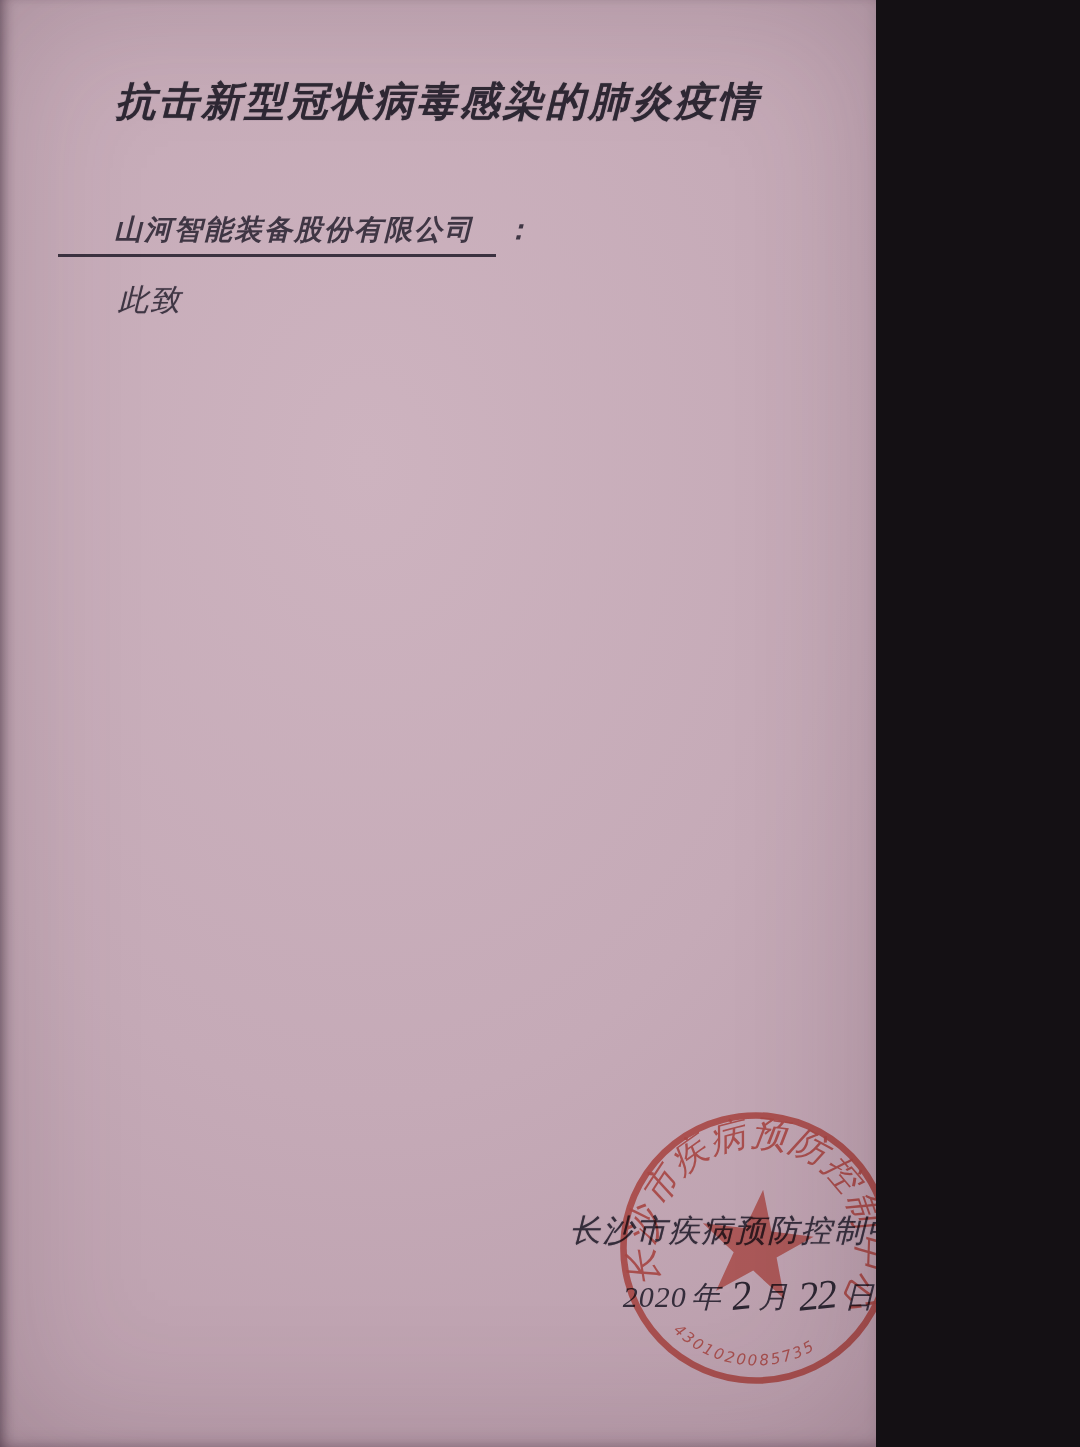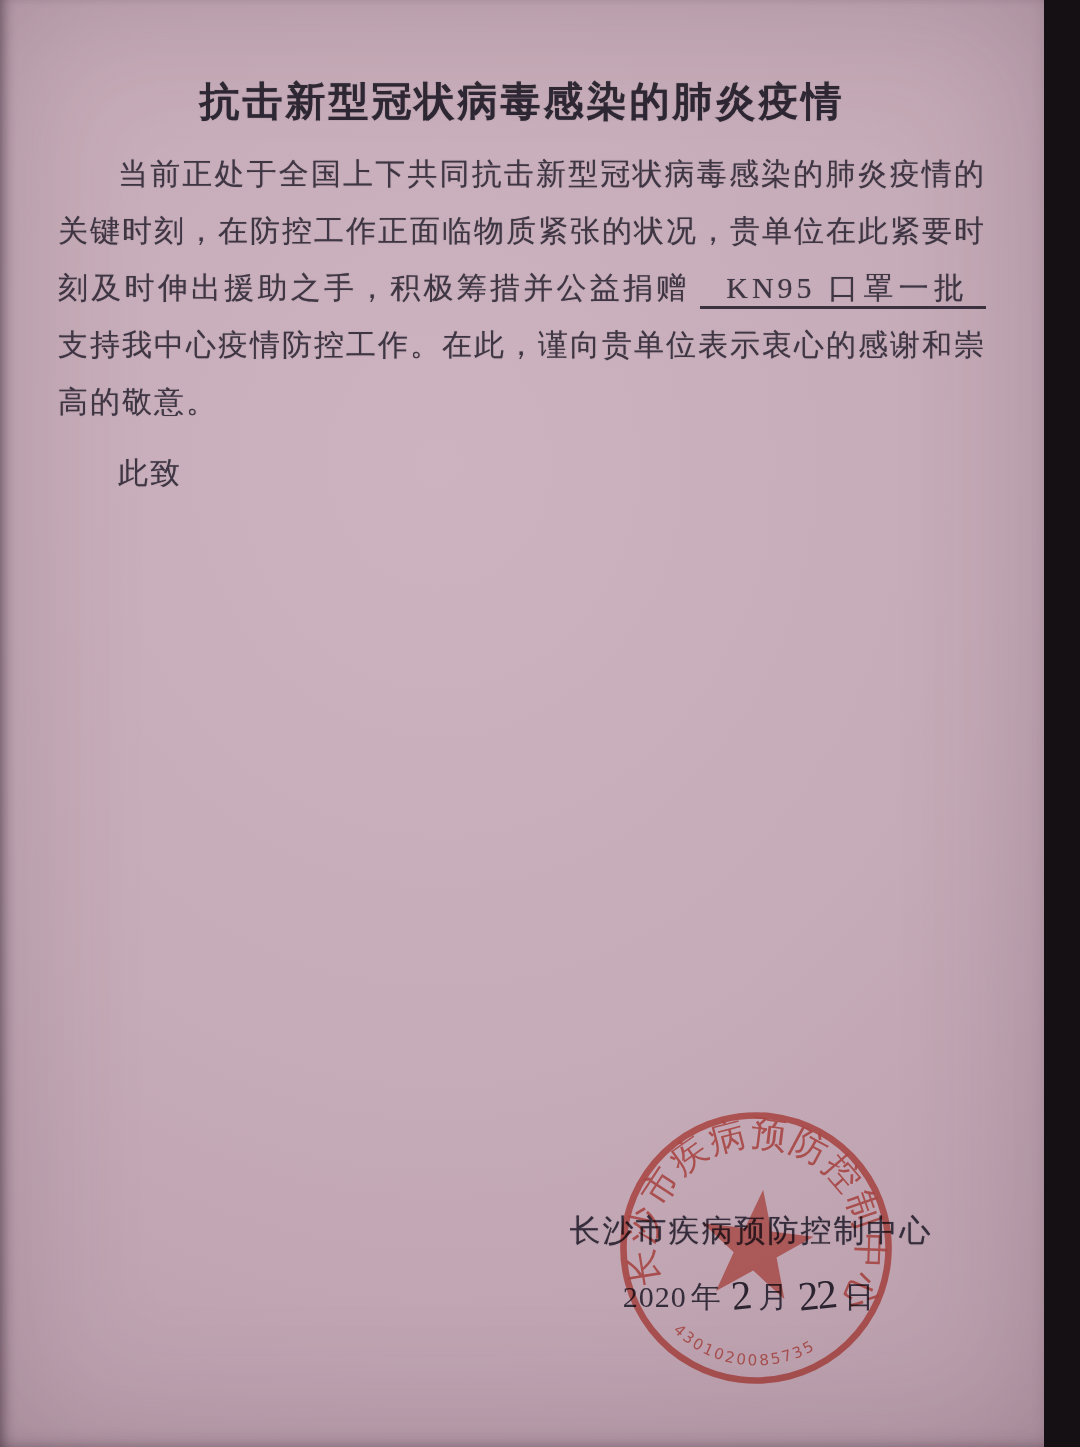--- a/index.html
+++ b/index.html
@@ -1,24 +1,25 @@
 <!DOCTYPE html>
 <html lang="zh"><head>
 <meta charset="utf-8">
 <style>
   html, body { margin: 0; padding: 0; background: #141014; }
   .page {
     position: relative;
-    width: 1044px;
+    width: 876px;
     height: 1447px;
     overflow: hidden;
     background:
       radial-gradient(ellipse 130% 105% at 42% 32%, #cdb3bf 0%, #c5aab7 42%, #bb9fad 72%, #b091a0 100%);
     font-family: "Liberation Serif", "DejaVu Serif", serif;
     color: #3f3644;
+    font-style: italic;
   }
   .page::after {
     content: "";
     position: absolute; inset: 0;
     pointer-events: none;
     box-shadow:
       inset 0 0 140px rgba(75, 48, 66, 0.22),
       inset 10px 0 14px -8px rgba(40, 22, 38, 0.55),
       inset 0 -8px 18px -8px rgba(60, 35, 52, 0.35);
   }
@@ -124,23 +125,25 @@
   }
 </style>
 </head>
 <body>
 
 <div class="page">
   <div class="content">
 
     <h1 class="title">抗击新型冠状病毒感染的肺炎疫情</h1>
 
+    <div class="addressee-line">
+      <span class="addressee-underline">山河智能装备股份有限公司</span><span class="addressee-colon">：</span>
+    </div>
 
     <div class="body-text">
-      <p class="para first"><span>当前正处于全国上下共同抗击新型冠状病毒感染的肺炎疫情的关键时刻，在防控工作正面临物质紧张的状况，贵单位在此紧要时刻及时伸出援助之手，积极筹措并公益捐赠</span> <span class="fill-underline">KN95 口罩一批</span> <span>支持我中心疫情防控工作。在此，谨向贵单位表示衷心的感谢和崇高的敬意。</span></p>
       <p class="closing first">此致</p>
     </div>
   </div>
 
   <div class="sig-block">
     <div class="sig-name">长沙市疾病预防控制中心</div>
     <div class="sig-date">
       <span>2020</span><span class="date-unit">年</span><span class="handwritten">2</span><span class="date-unit">月</span><span class="handwritten">22</span><span class="date-unit">日</span>
     </div>
   </div>

